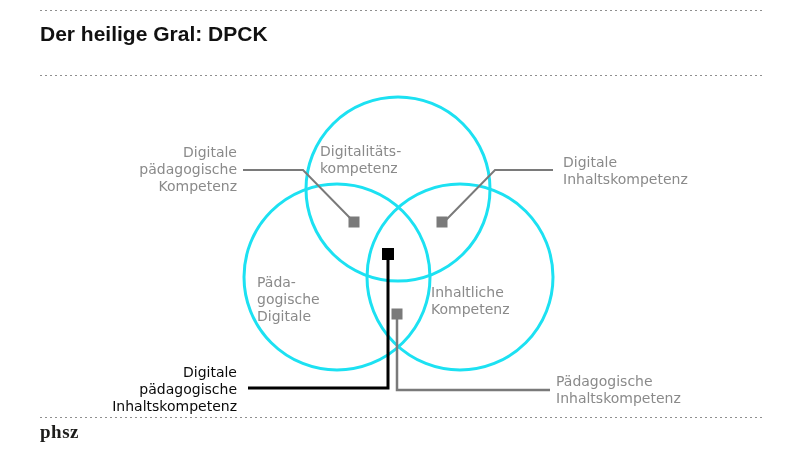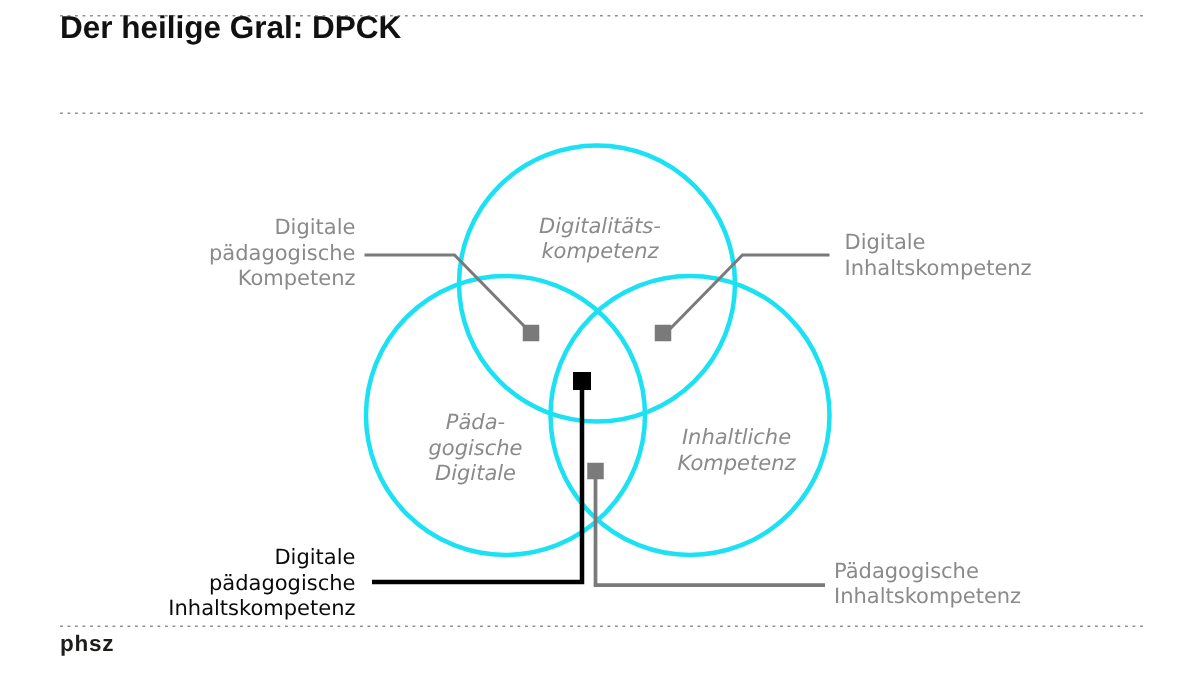--- a/index.html
+++ b/index.html
@@ -13,43 +13,43 @@
   .abs { position: absolute; }
   .divider {
     height: 2px;
     background: repeating-linear-gradient(to right, #8f8f8f 0px, #8f8f8f 2px, transparent 2px, transparent 5px);
     background-size: 5px 1px;
     background-repeat: repeat-x;
     background-position: 0 0;
   }
   .divider { height: 1.5px; }
   .slide-title {
-    left: 40px; top: 7px;
+    left: 40px; top: 22px;
     font-family: "Liberation Sans", sans-serif;
     font-weight: bold;
     font-size: 21px;
     color: #111111;
     white-space: nowrap;
   }
   .venn-svg { left: 0; top: 0; }
   .lbl {
     font-size: 14px;
     line-height: 17px;
     color: #8a8a8a;
     white-space: pre-line;
   }
-  .lbl.center { text-align: center; font-style: italic; }
+  .lbl.center { text-align: left; }
   .lbl.right  { text-align: right; }
   .lbl.left   { text-align: left; }
   .lbl.emphasis { color: #0a0a0a; }
   .footer-logo {
     left: 40px; top: 421px;
-    font-family: Liberation Sans, sans-serif;
+    font-family: Liberation Serif, serif;
     font-weight: bold;
-    font-size: 15px;
+    font-size: 19px;
     letter-spacing: 0.5px;
     color: #1d1d1b;
   }
 </style>
 </head>
 <body>
 
 <div class="abs divider" style="left:40px; top:10px; width:723px;"></div>
 <div class="abs divider" style="left:40px; top:75px; width:723px;"></div>
 <div class="abs divider" style="left:40px; top:417px; width:723px;"></div>

